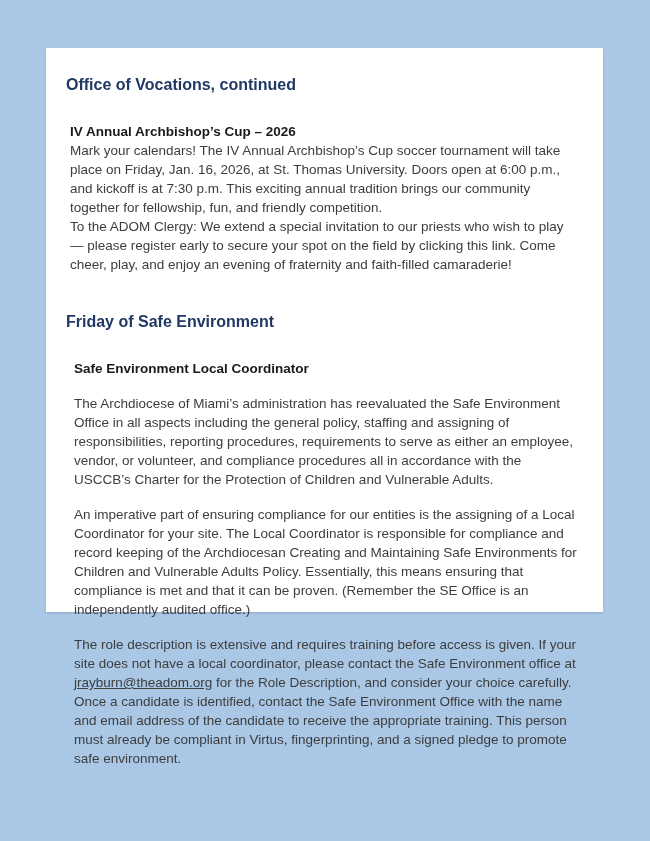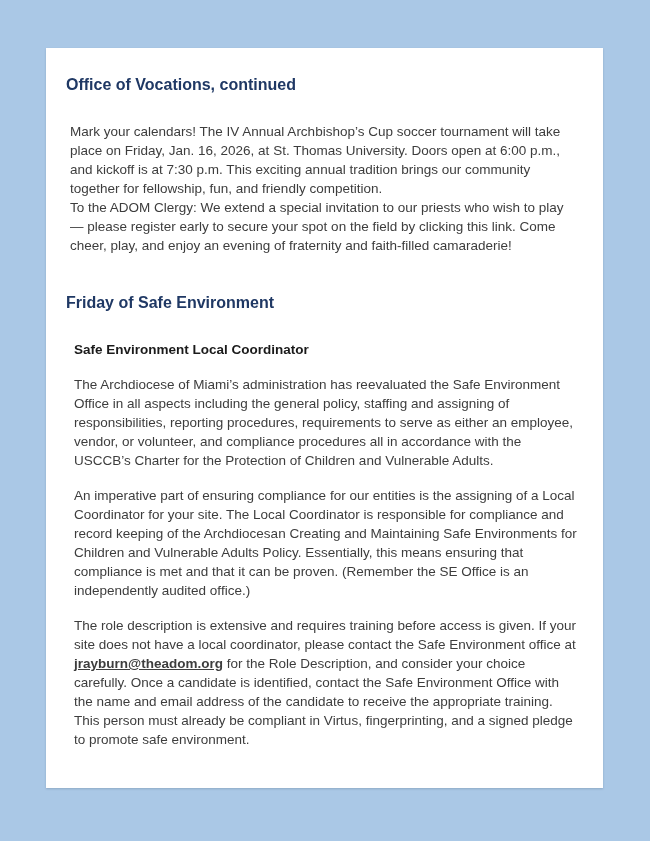--- a/index.html
+++ b/index.html
@@ -17,21 +17,21 @@
     width: 650px;
     height: 841px;
     background: #aac8e6;
     overflow: hidden;
   }
   .card {
     position: absolute;
     left: 46px;
     top: 48px;
     width: 557px;
-    height: 740px;
+    height: 564px;
     background: #ffffff;
     box-sizing: border-box;
     padding: 27px 23px 0 20px;
     box-shadow: 0 1px 2px rgba(70, 90, 115, 0.28);
   }
   .section-heading {
     font-size: 16px;
     font-weight: bold;
     color: #1f3864;
     margin: 0;
@@ -64,32 +64,32 @@
   .article p {
     margin: 0;
   }
   .section-safe-env .article p {
     margin: 16px 0 11px 0;
   }
   .email-link {
     color: inherit;
     text-decoration: underline;
     cursor: pointer;
-    font-weight: bold;
   }
 </style>
 </head>
 <body>
 
 <div class="page">
   <div class="card">
 
     <section class="section-vocations">
       <h1 class="section-heading">Office of Vocations, continued</h1>
       <div class="article indent-sm">
+        <div class="article-title">IV Annual Archbishop’s Cup – 2026</div>
         <p>Mark your calendars! The IV Annual Archbishop’s Cup soccer tournament will take place on Friday, Jan. 16, 2026, at St. Thomas University. Doors open at 6:00 p.m., and kickoff is at 7:30 p.m. This exciting annual tradition brings our community together for fellowship, fun, and friendly competition.</p>
         <p>To the ADOM Clergy: We extend a special invitation to our priests who wish to play — please register early to secure your spot on the field by clicking this link. Come cheer, play, and enjoy an evening of fraternity and faith-filled camaraderie!</p>
       </div>
     </section>
 
     <section class="section-safe-env">
       <h1 class="section-heading">Friday of Safe Environment</h1>
       <div class="article indent-md">
         <div class="article-title">Safe Environment Local Coordinator</div>
         <p>The Archdiocese of Miami’s administration has reevaluated the Safe Environment Office in all aspects including the general policy, staffing and assigning of responsibilities, reporting procedures, requirements to serve as either an employee, vendor, or volunteer, and compliance procedures all in accordance with the USCCB’s Charter for the Protection of Children and Vulnerable Adults.</p>

